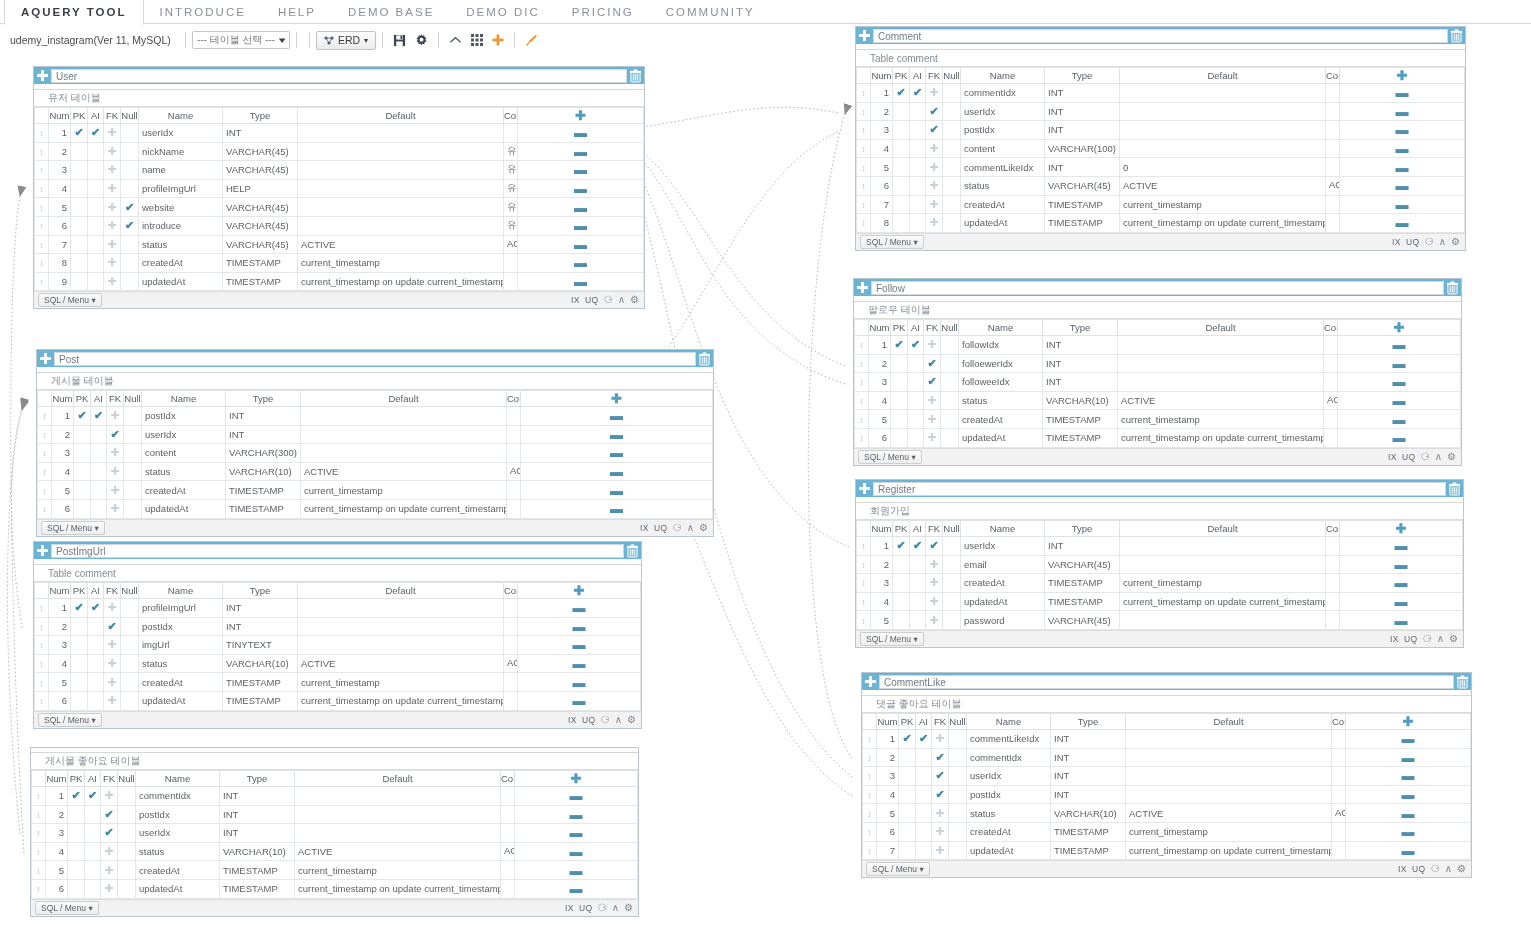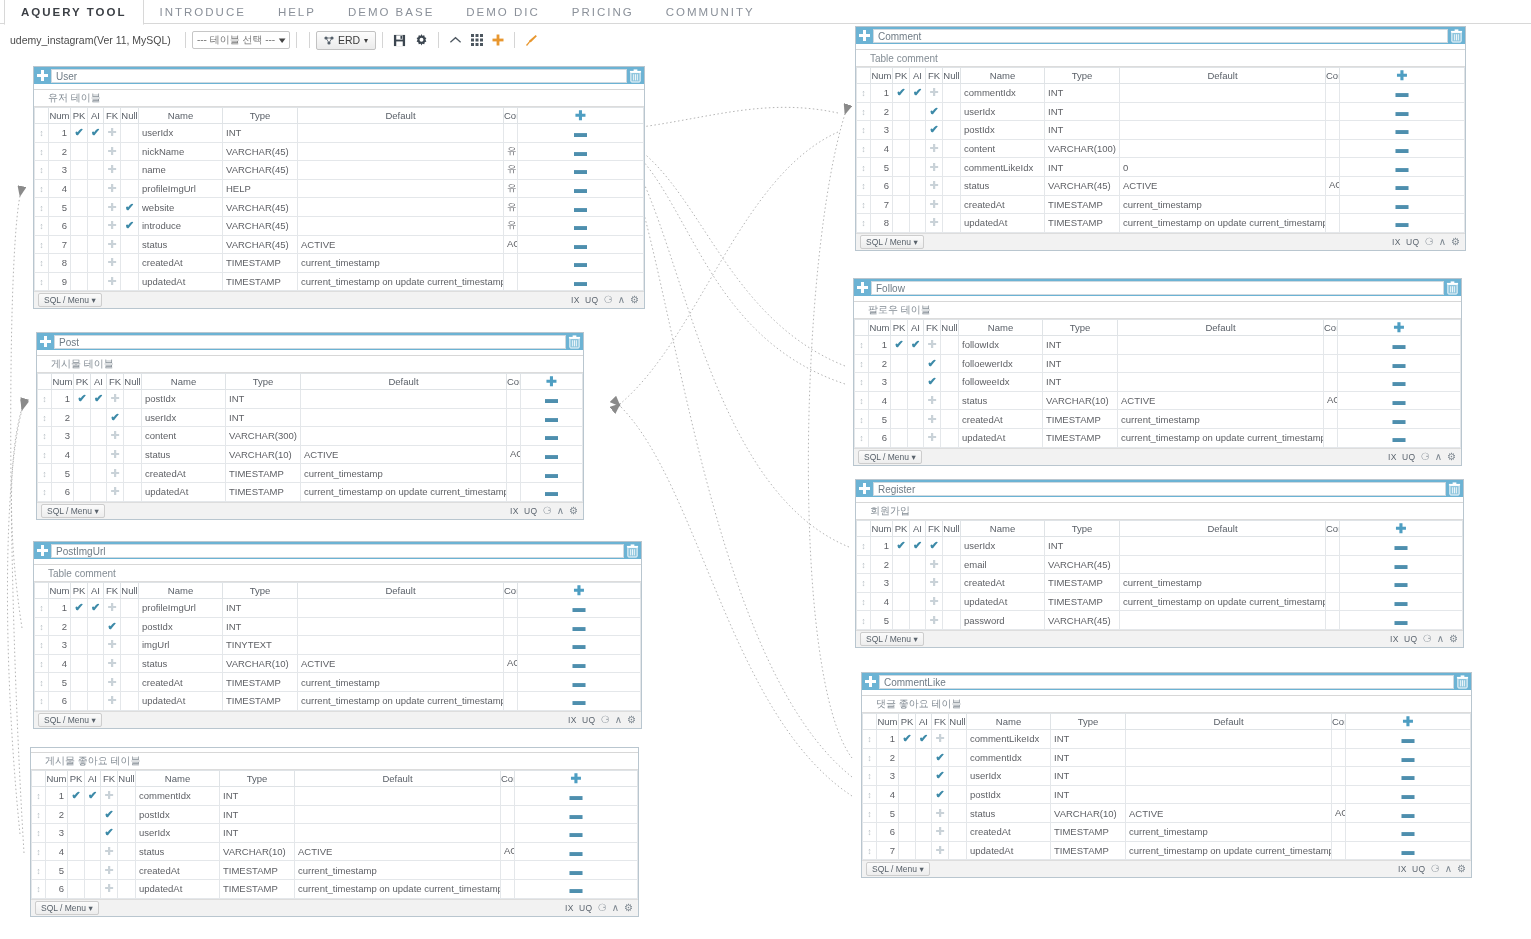--- a/index.html
+++ b/index.html
@@ -419,21 +419,21 @@
             <span class="foot-menu">SQL / Menu ▾</span>
             <span class="foot-icons">
               <span class="foot-ix">IX</span>
               <span class="foot-ix">UQ</span>
               <span class="foot-g">⚆</span>
               <span class="foot-g">∧</span>
               <span class="foot-g">⚙</span>
             </span>
           </div>
         </div>
-        <div class="entity" style="left: 36px; top: 276px; width: 548px;">
+        <div class="entity" style="left: 36px; top: 293px; width: 678px;">
           <div class="ent-head">
             <span class="ent-move"></span>
             <span class="ent-name-input">Post</span>
             <span class="ent-trash"><svg width="13" height="14" viewBox="0 0 14 15">
                 <rect x="2" y="3.5" width="10" height="10.5" rx="1" fill="#8fc6de" stroke="#ffffff" stroke-width="1"></rect>
                 <rect x="1" y="2" width="12" height="2" fill="#ffffff"></rect>
                 <rect x="5" y="0.4" width="4" height="1.8" fill="#ffffff"></rect>
                 <g stroke="#ffffff" stroke-width="0.9">
                   <path d="M5 5.6v6.6M7 5.6v6.6M9 5.6v6.6"></path>
                 </g>

